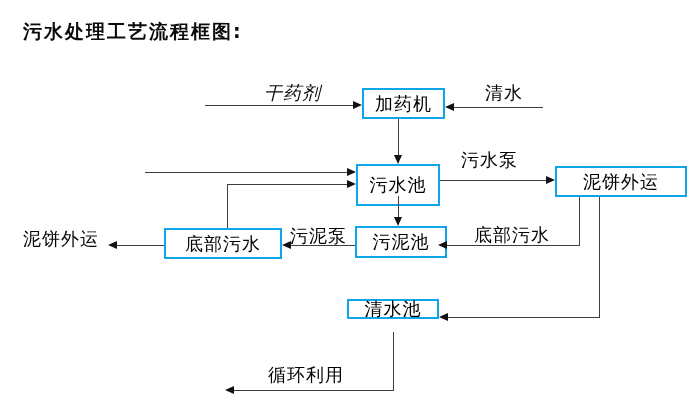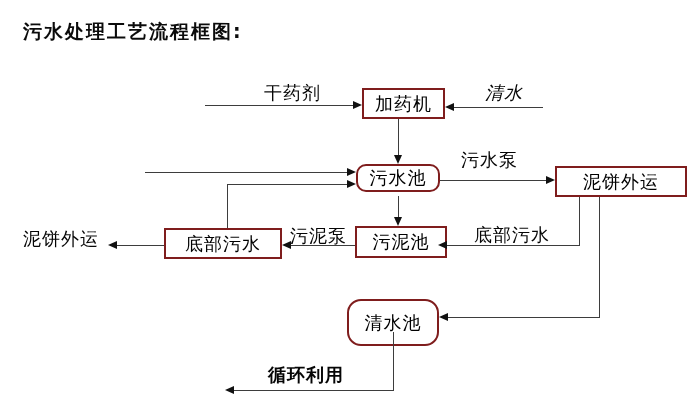--- a/index.html
+++ b/index.html
@@ -8,21 +8,21 @@
     font-family:"DejaVu Sans","Liberation Sans",sans-serif;
     color:#000; overflow:hidden;margin-left:7px;
   }
   .title {
     position:absolute; left:16px; top:19px;
     font-size:19px; font-weight:bold; letter-spacing:2px; color:#0b0b0b;
     white-space:nowrap;
   }
   .node {
     position:absolute; box-sizing:border-box;
-    border:2px solid #7f1d1d; background:#ffffff;
+    border:2px solid #0ea5e9; background:#ffffff;
     display:flex; align-items:center; justify-content:center;
     font-size:18px; letter-spacing:1px; white-space:nowrap;
   }
   .lbl {
     position:absolute; font-size:18px; letter-spacing:1px;
     white-space:nowrap; color:#050505;
   }
   .hline { position:absolute; height:1px; background:#3d3d3d; }
   .vline { position:absolute; width:1px; background:#3d3d3d; }
   .ar { position:absolute; width:0; height:0;
@@ -36,33 +36,33 @@
         border-top:9px solid #111; }
 </style>
 </head>
 <body>
 
 <div class="screen">
 
   <div class="title">污水处理工艺流程框图:</div>
 
   <div class="node" style="left:355px; top:88px;  width:83px;  height:31px;">加药机</div>
-  <div class="node" style="left:349px; top:164px; width:84px;  height:28px;border-radius:10px;">污水池</div>
+  <div class="node" style="left:349px; top:164px; width:84px;  height:42px;">污水池</div>
   <div class="node" style="left:548px; top:166px; width:132px; height:31px;">泥饼外运</div>
   <div class="node" style="left:157px; top:228px; width:118px; height:31px;">底部污水</div>
   <div class="node" style="left:348px; top:226px; width:92px;  height:32px;">污泥池</div>
-  <div class="node" style="left:340px; top:299px; width:92px;  height:47px;border-radius:14px;">清水池</div>
+  <div class="node" style="left:340px; top:299px; width:92px;  height:20px;">清水池</div>
 
-  <div class="lbl" style="left:257px; top:81px;">干药剂</div>
-  <div class="lbl" style="left:478px; top:81px;font-style:italic;">清水</div>
+  <div class="lbl" style="left:257px; top:81px;font-style:italic;">干药剂</div>
+  <div class="lbl" style="left:478px; top:81px;">清水</div>
   <div class="lbl" style="left:467px; top:223px;">底部污水</div>
   <div class="lbl" style="left:454px; top:148px;">污水泵</div>
   <div class="lbl" style="left:16px;  top:227px;">泥饼外运</div>
   <div class="lbl" style="left:283px; top:224px;">污泥泵</div>
-  <div class="lbl" style="left:261px; top:363px;font-weight:bold;">循环利用</div>
+  <div class="lbl" style="left:261px; top:363px;">循环利用</div>
 
   <div class="hline" style="left:198px; top:105px; width:150px;"></div>
   <div class="ar" style="left:346px; top:101px;"></div>
 
   <div class="hline" style="left:447px; top:107px; width:89px;"></div>
   <div class="al" style="left:438px; top:103px;"></div>
 
   <div class="vline" style="left:391px; top:119px; height:37px;"></div>
   <div class="ad" style="left:387px; top:155px;"></div>
 

